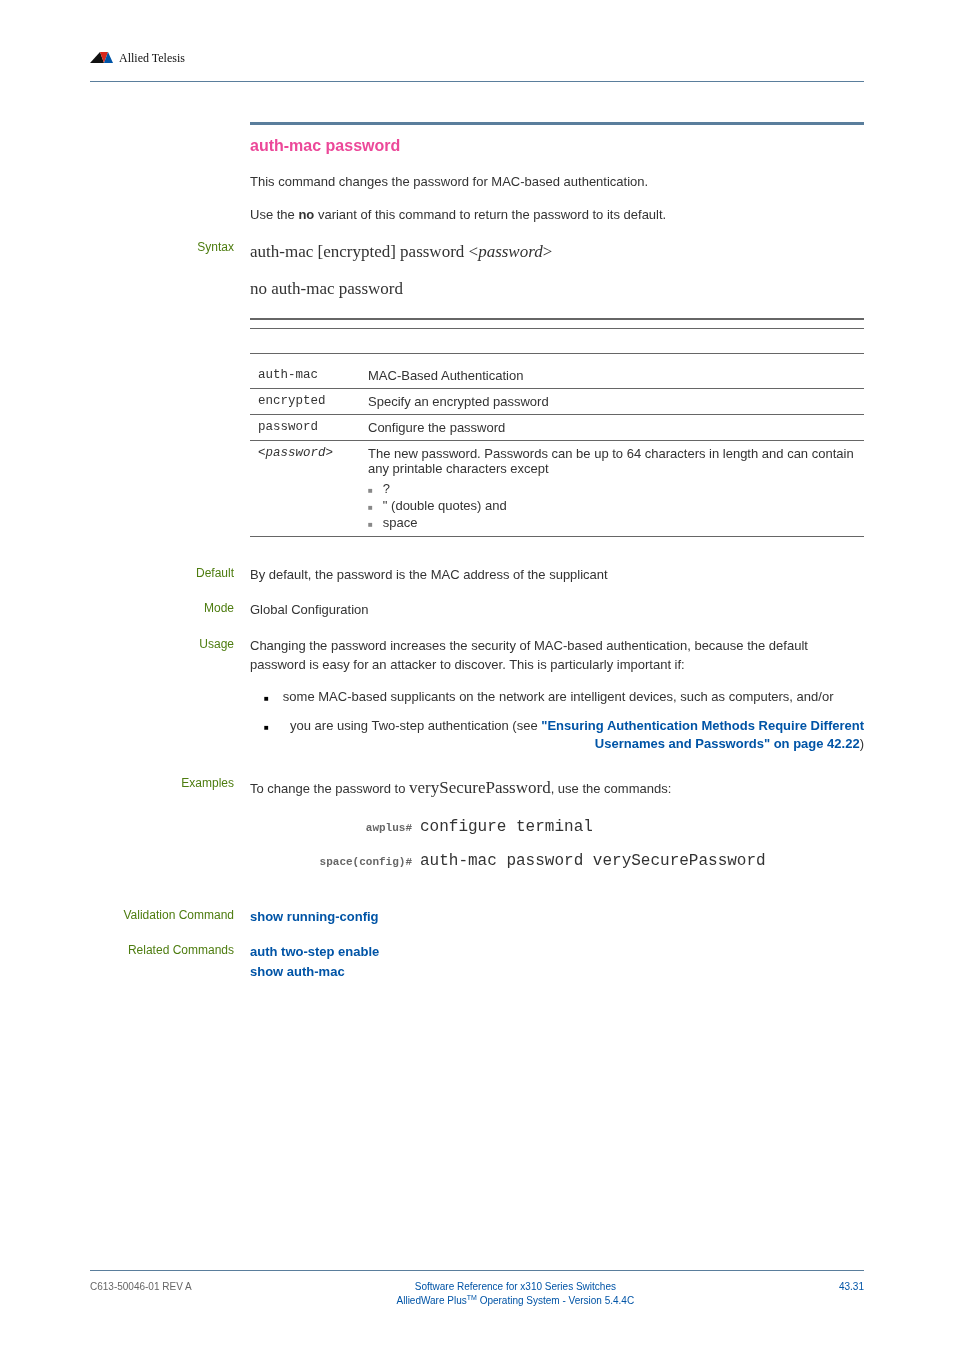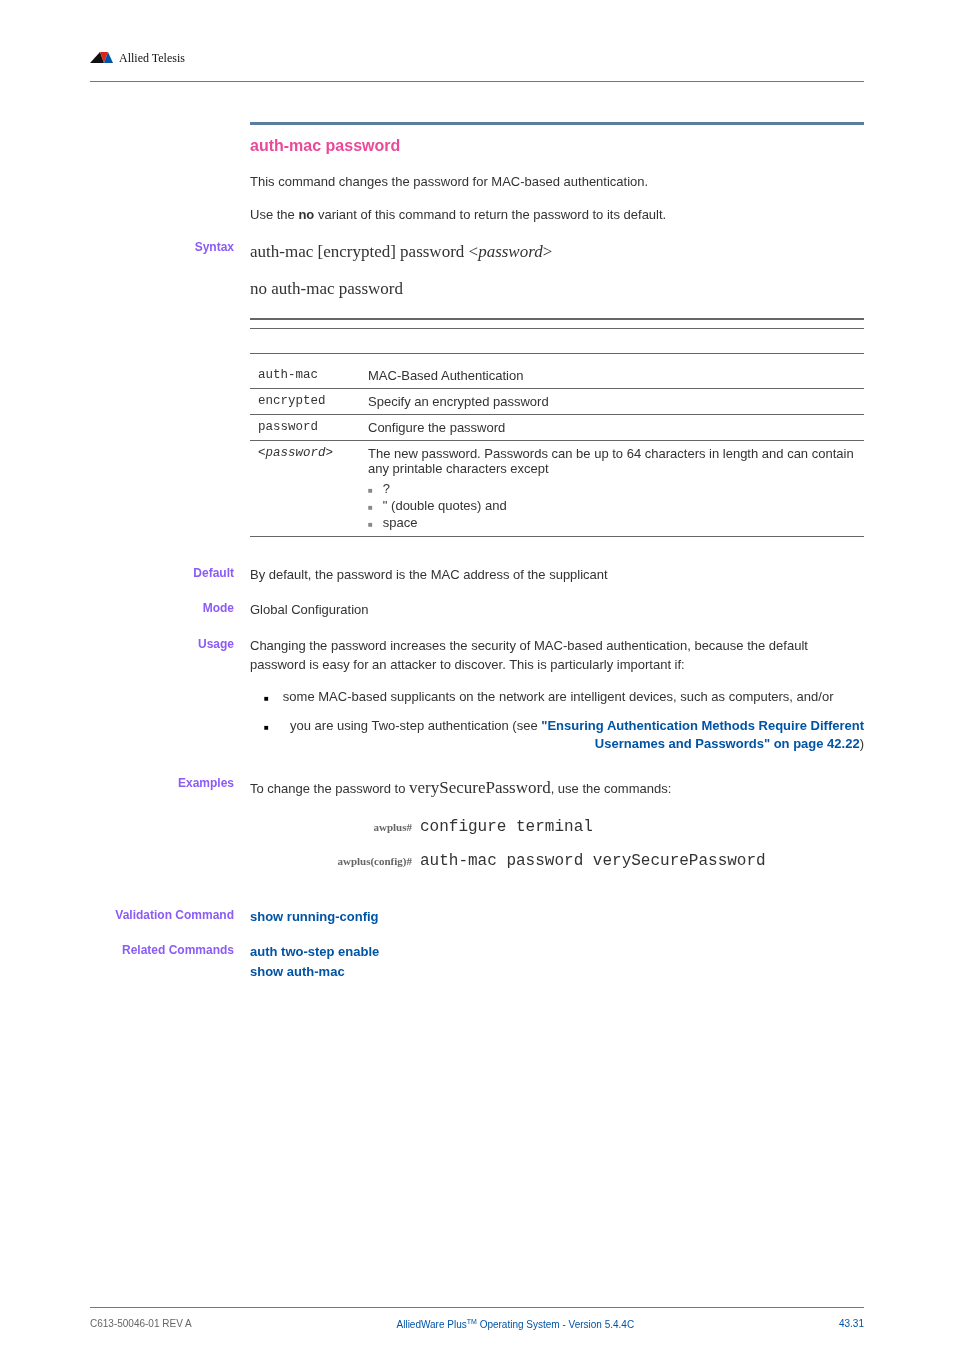--- a/index.html
+++ b/index.html
@@ -29,22 +29,22 @@
     .cmd-title {
       color: #ec4899;
       font-size: 16px;
       font-weight: bold;
       margin-bottom: 18px;
     }
     .para { margin-bottom: 14px; line-height: 1.45; }
     .bold { font-weight: bold; }
     .section-row { display: flex; margin-bottom: 16px; }
     .section-label {
-      color: #8b5cf6;
-      font-weight: bold;
+      color: #4d7c0f;
+      font-weight: normal;
       width: 160px;
       margin-left: -160px;
       text-align: right;
       padding-right: 16px;
       flex-shrink: 0;
       font-size: 12px;
       padding-top: 1px;
     }
     .section-body { flex: 1; line-height: 1.5; }
     .mono { font-family: Liberation Serif, serif; font-size: 17px; }
@@ -59,33 +59,33 @@
     .subbullets { list-style: none; padding-left: 0; margin-top: 4px; }
     .subbullets li { display: flex; align-items: flex-start; padding: 1px 0; }
     .subbullets li::before { content: "■"; color: #888; font-size: 8px; margin-right: 10px; margin-top: 5px; }
     .body-bullets { list-style: none; padding-left: 14px; margin-top: 8px; }
     .body-bullets li { display: flex; align-items: flex-start; padding: 5px 0; line-height: 1.45; text-align: right; }
     .body-bullets li::before { content: "■"; color: #000; font-size: 8px; margin-right: 14px; margin-top: 5px; flex-shrink: 0; }
     .link { color: #0054a6; font-weight: bold; }
     .cmd-example { margin-top: 14px; margin-bottom: 10px; }
     .cmd-line { display: flex; align-items: baseline; margin-bottom: 10px; }
     .prompt {
-      font-family: Liberation Serif, serif;
+      font-family: Liberation Mono, monospace;
       font-weight: bold;
       color: #666;
       font-size: 11px;
       text-align: right;
       width: 170px;
       padding-right: 8px;
       flex-shrink: 0;
     }
     .cmd-text { font-family: "Courier New", monospace; font-size: 16px; }
     .footer {
       position: absolute;
-      bottom: 20px;
+      bottom: 44px;
       left: 90px;
       right: 90px;
       border-top: 1px solid #5a7e9c;
       padding-top: 10px;
       display: flex;
       justify-content: space-between;
       align-items: flex-start;
       font-size: 10px;
     }
     .footer-left { color: #666; }
@@ -193,21 +193,21 @@
     <div class="section-row">
       <div class="section-label">Examples</div>
       <div class="section-body">
         <span>To change the password to </span><span class="mono">verySecurePassword</span><span>, use the commands:</span>
         <div class="cmd-example">
           <div class="cmd-line">
             <span class="prompt">awplus#</span>
             <span class="cmd-text">configure terminal</span>
           </div>
           <div class="cmd-line">
-            <span class="prompt">awplus(config)#</span>
+            <span class="prompt">space(config)#</span>
             <span class="cmd-text">auth-mac password verySecurePassword</span>
           </div>
         </div>
       </div>
     </div>
 
     <div class="section-row" style="margin-top:24px">
       <div class="section-label">Validation Command</div>
       <div class="section-body"><span class="link">show running-config</span></div>
     </div>
@@ -218,17 +218,18 @@
         <div><span class="link">auth two-step enable</span></div>
         <div><span class="link">show auth-mac</span></div>
       </div>
     </div>
 
   </div>
 
   <div class="footer">
     <div class="footer-left">C613-50046-01 REV A</div>
     <div class="footer-center">
+      <div class="line1">Software Reference for x310 Series Switches</div>
       <div><span>AlliedWare Plus</span><span class="sup">TM</span><span> Operating System - Version 5.4.4C</span></div>
     </div>
     <div class="footer-right">43.31</div>
   </div>
 </div>
 
 </body></html>

